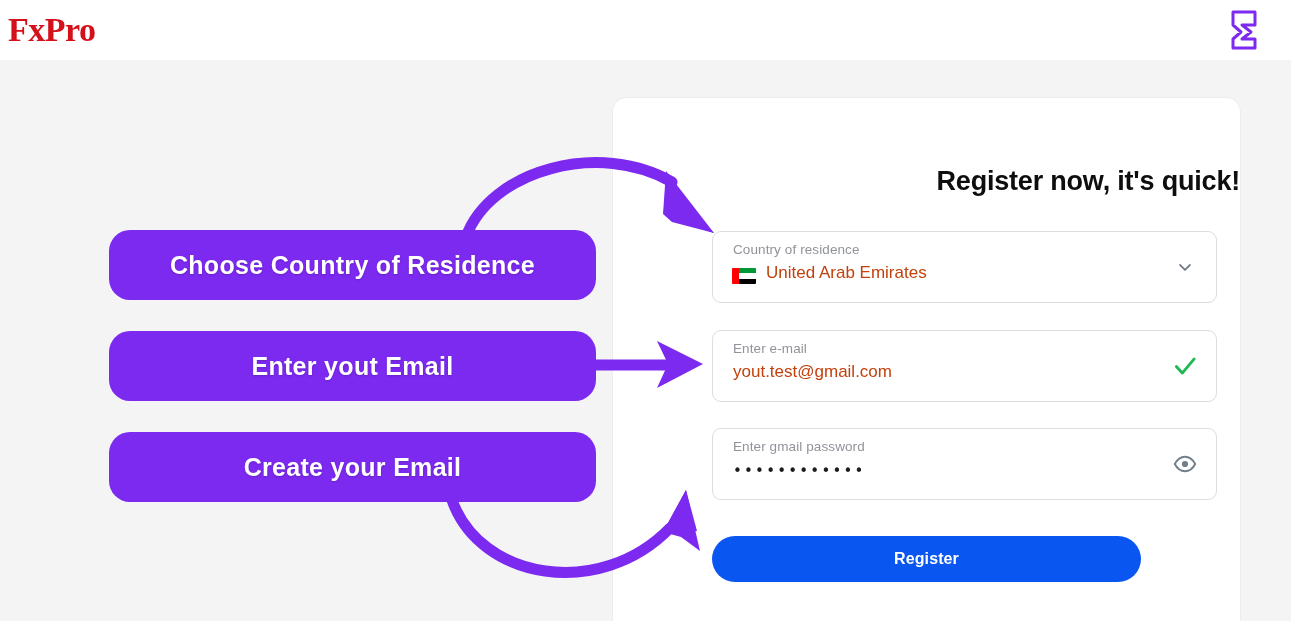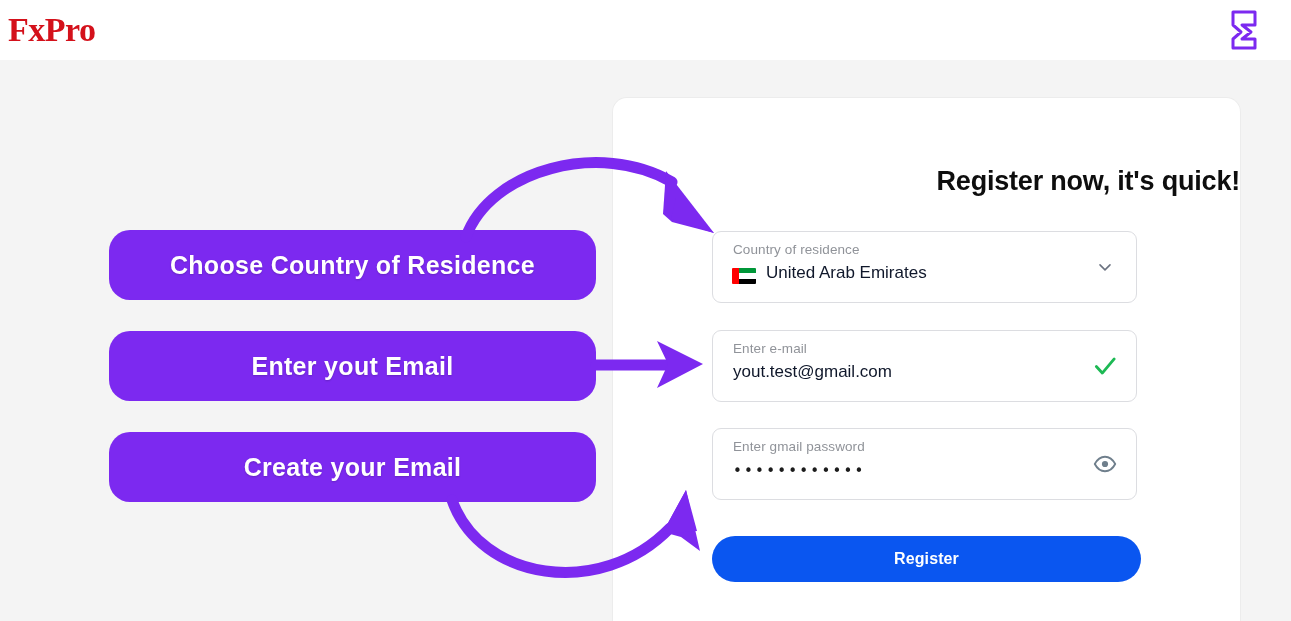--- a/index.html
+++ b/index.html
@@ -75,21 +75,21 @@
     font-size: 27px;
     font-weight: 700;
     color: #0e0e0e;
     letter-spacing: -0.2px;
   }
 
   
   .field {
     position: absolute;
     left: 99px;
-    width: 425px;
+    width: 505px;
     height: 72px;
     background: #ffffff;
     border: 1px solid #dcdde1;
     border-radius: 9px;
     box-sizing: border-box;
   }
   .field-country { top: 133px; }
   .field-email   { top: 232px; padding-left: 12px; }
   .field-pass    { top: 330px; }
 
@@ -99,21 +99,21 @@
     top: 10px;
     font-size: 13.5px;
     color: #909399;
     letter-spacing: 0.1px;
   }
   .field-value {
     position: absolute;
     left: 20px;
     top: 31px;
     font-size: 17px;
-    color: #0f172a;
+    color: #c2410c;
   }
   .field-value.with-flag { left: 53px; }
 
   .flag {
     position: absolute;
     left: 19px;
     top: 36px;
     width: 24px;
     height: 16px;
     border-radius: 1px;

